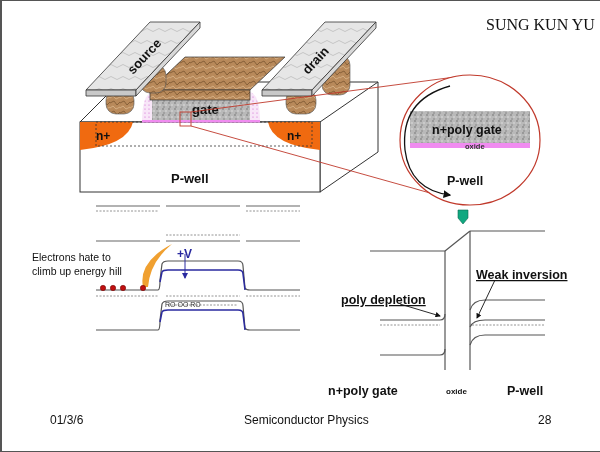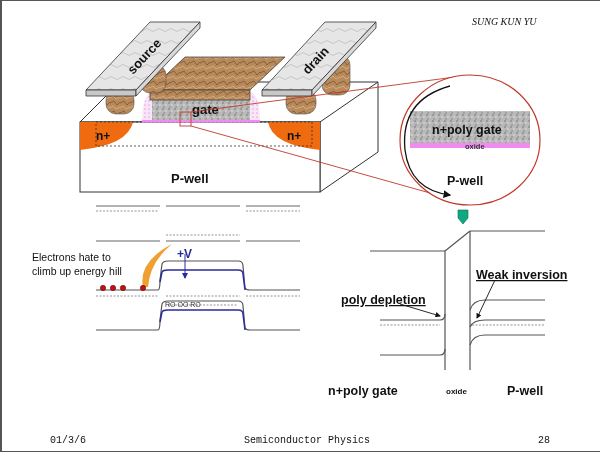--- a/index.html
+++ b/index.html
@@ -1,19 +1,19 @@
 <!DOCTYPE html>
 <html><head>
 <meta charset="utf-8">
 <style>
   html,body{margin:0;padding:0;background:#fff;}
   body{width:600px;height:452px;position:relative;overflow:hidden;font-family:"Liberation Sans",sans-serif;}
   .frame{position:absolute;left:0;top:0;width:598px;height:450px;border:1px solid #555;border-left-width:2px;border-top-width:1px;}
-  .author{position:absolute;left:472px;top:16px;font-family:"Liberation Serif",serif;font-style:italic;font-size:10px;color:#111;}
-  .footer{position:absolute;top:435px;font-family:Liberation Mono, monospace;font-size:10px;color:#111;}
+  .author{position:absolute;left:486px;top:16px;font-family:"Liberation Serif",serif;font-size:16px;color:#111;}
+  .footer{position:absolute;top:413px;font-family:Liberation Sans, sans-serif;font-size:12px;color:#111;}
   svg{position:absolute;left:0;top:0;}
   .lbl{font-family:"Liberation Sans",sans-serif;}
 </style>
 </head>
 <body>
 
 <div class="frame"></div>
 
 <div class="author">SUNG KUN YU</div>
 

